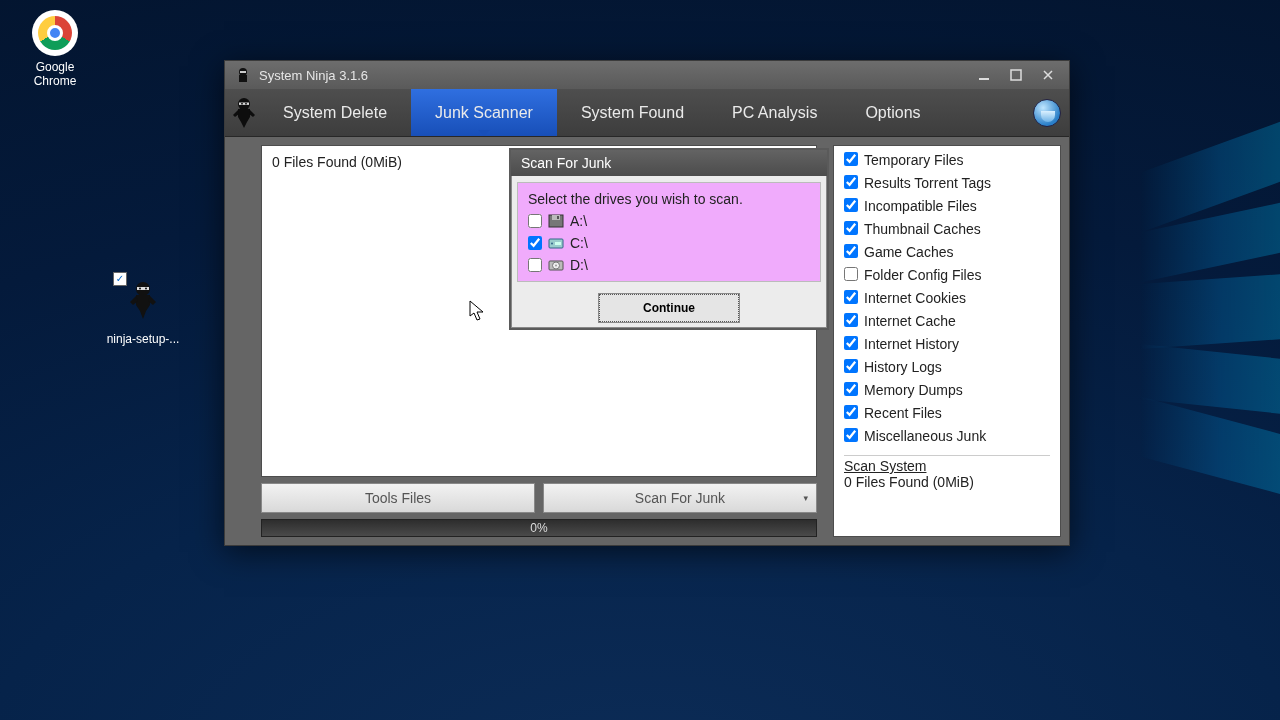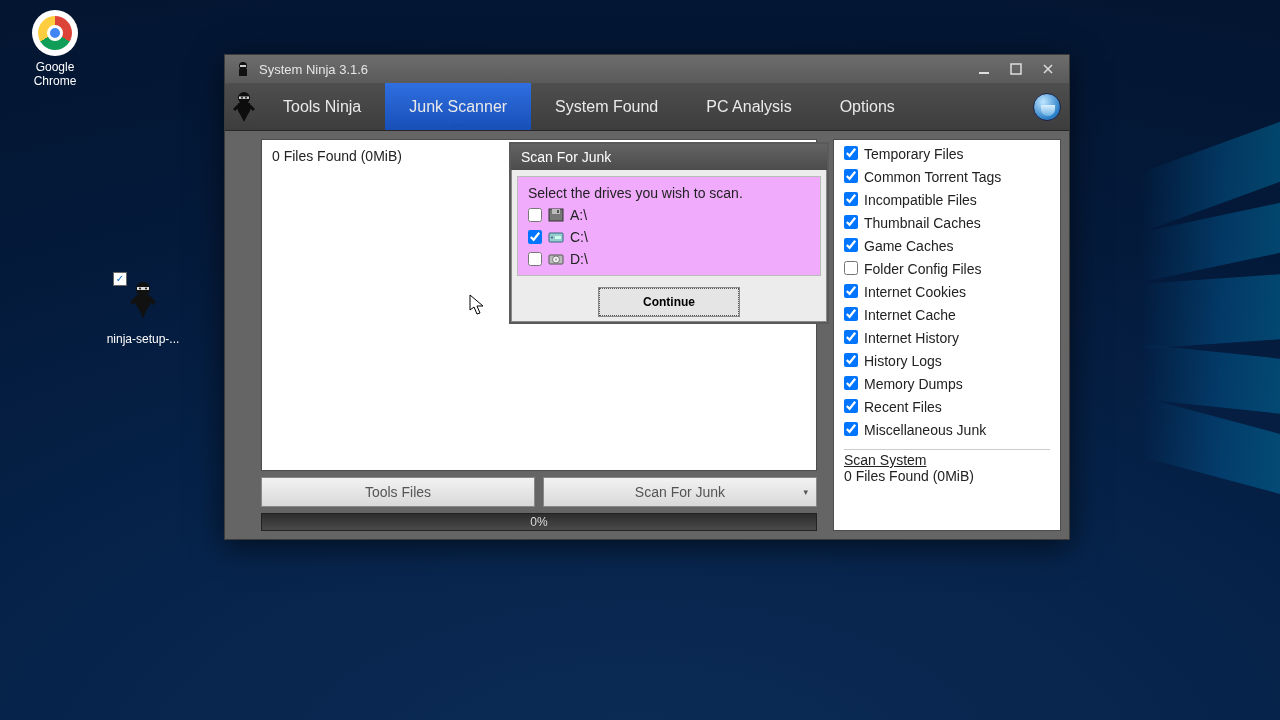--- a/index.html
+++ b/index.html
@@ -25,21 +25,21 @@
   .chrome .ico::before{content:"";position:absolute;inset:6px;border-radius:50%;background:conic-gradient(#db4437 0 120deg,#0f9d58 120deg 240deg,#ffcd40 240deg 360deg);}
   .chrome .ico::after{content:"";position:absolute;inset:15px;border-radius:50%;background:#4285f4;border:3px solid #fff;}
   .ninja-file { left:98px; top:276px; }
   .ninja-file .ico { width:48px; height:48px; position:relative; }
   .ninja-file .chk { position:absolute; left:-6px; top:-8px; width:14px; height:14px; background:#fff; border:1px solid #666; font-size:10px; line-height:12px; color:#0066cc; text-align:center;}
   .ninja-silh { width:40px; height:44px; margin:4px auto 0; }
   .ninja-silh svg{display:block;}
 
   
   .window {
-    position:absolute; left:224px; top:54px; width:846px; height:486px;
+    position:absolute; left:224px; top:60px; width:846px; height:486px;
     background:#656565; border:1px solid #3b3b3b; box-shadow:0 6px 30px rgba(0,0,0,.6);
   }
   .titlebar { height:28px; background:linear-gradient(#6d6d6d,#5a5a5a); display:flex; align-items:center; padding:0 6px 0 10px; color:#e6e6e6; font-size:13px; }
   .titlebar .ni { width:16px;height:16px;margin-right:8px; }
   .titlebar .spacer{flex:1;}
   .winbtn { width:30px; height:20px; margin-left:2px; display:flex; align-items:center; justify-content:center; color:#ddd; font-size:12px; cursor:default;}
 
   
   .menubar { height:48px; background:linear-gradient(#4e4e4e,#3d3d3d); display:flex; align-items:stretch; padding-left:4px; border-bottom:1px solid #272727; position:relative;}
   .menu-ninja { width:30px; display:flex; align-items:center; justify-content:center; }
@@ -149,21 +149,21 @@
             <rect x="8" y="5.5" width="10" height="2.4" fill="#d6d6d6"></rect>
             <circle cx="11" cy="6.7" r="0.9" fill="#0d0d0d"></circle>
             <circle cx="15" cy="6.7" r="0.9" fill="#0d0d0d"></circle>
             <path d="M7 12 h12 v8 l-3 5 -3 6 -3 -6 -3 -5z"></path>
             <path d="M7 13 l-5 5 2 2 4 -3z"></path>
             <path d="M19 13 l5 5 -2 2 -4 -3z"></path>
           </g>
         </svg>
     </div>
     <div class="tab">
-        <span>Tools Ninja</span>
+        <span>System Delete</span>
       </div>
     <div class="tab active">
         <span>Junk Scanner</span>
       </div>
     <div class="tab">
         <span>System Found</span>
       </div>
     <div class="tab">
         <span>PC Analysis</span>
       </div>
@@ -238,21 +238,21 @@
     </div>
 
     <div class="right">
       <div id="opts">
           <label class="opt">
             <input type="checkbox" checked="" style="">
             <span>Temporary Files</span>
           </label>
           <label class="opt">
             <input type="checkbox" checked="" style="">
-            <span>Common Torrent Tags</span>
+            <span>Results Torrent Tags</span>
           </label>
           <label class="opt">
             <input type="checkbox" checked="" style="">
             <span>Incompatible Files</span>
           </label>
           <label class="opt">
             <input type="checkbox" checked="" style="">
             <span>Thumbnail Caches</span>
           </label>
           <label class="opt">

